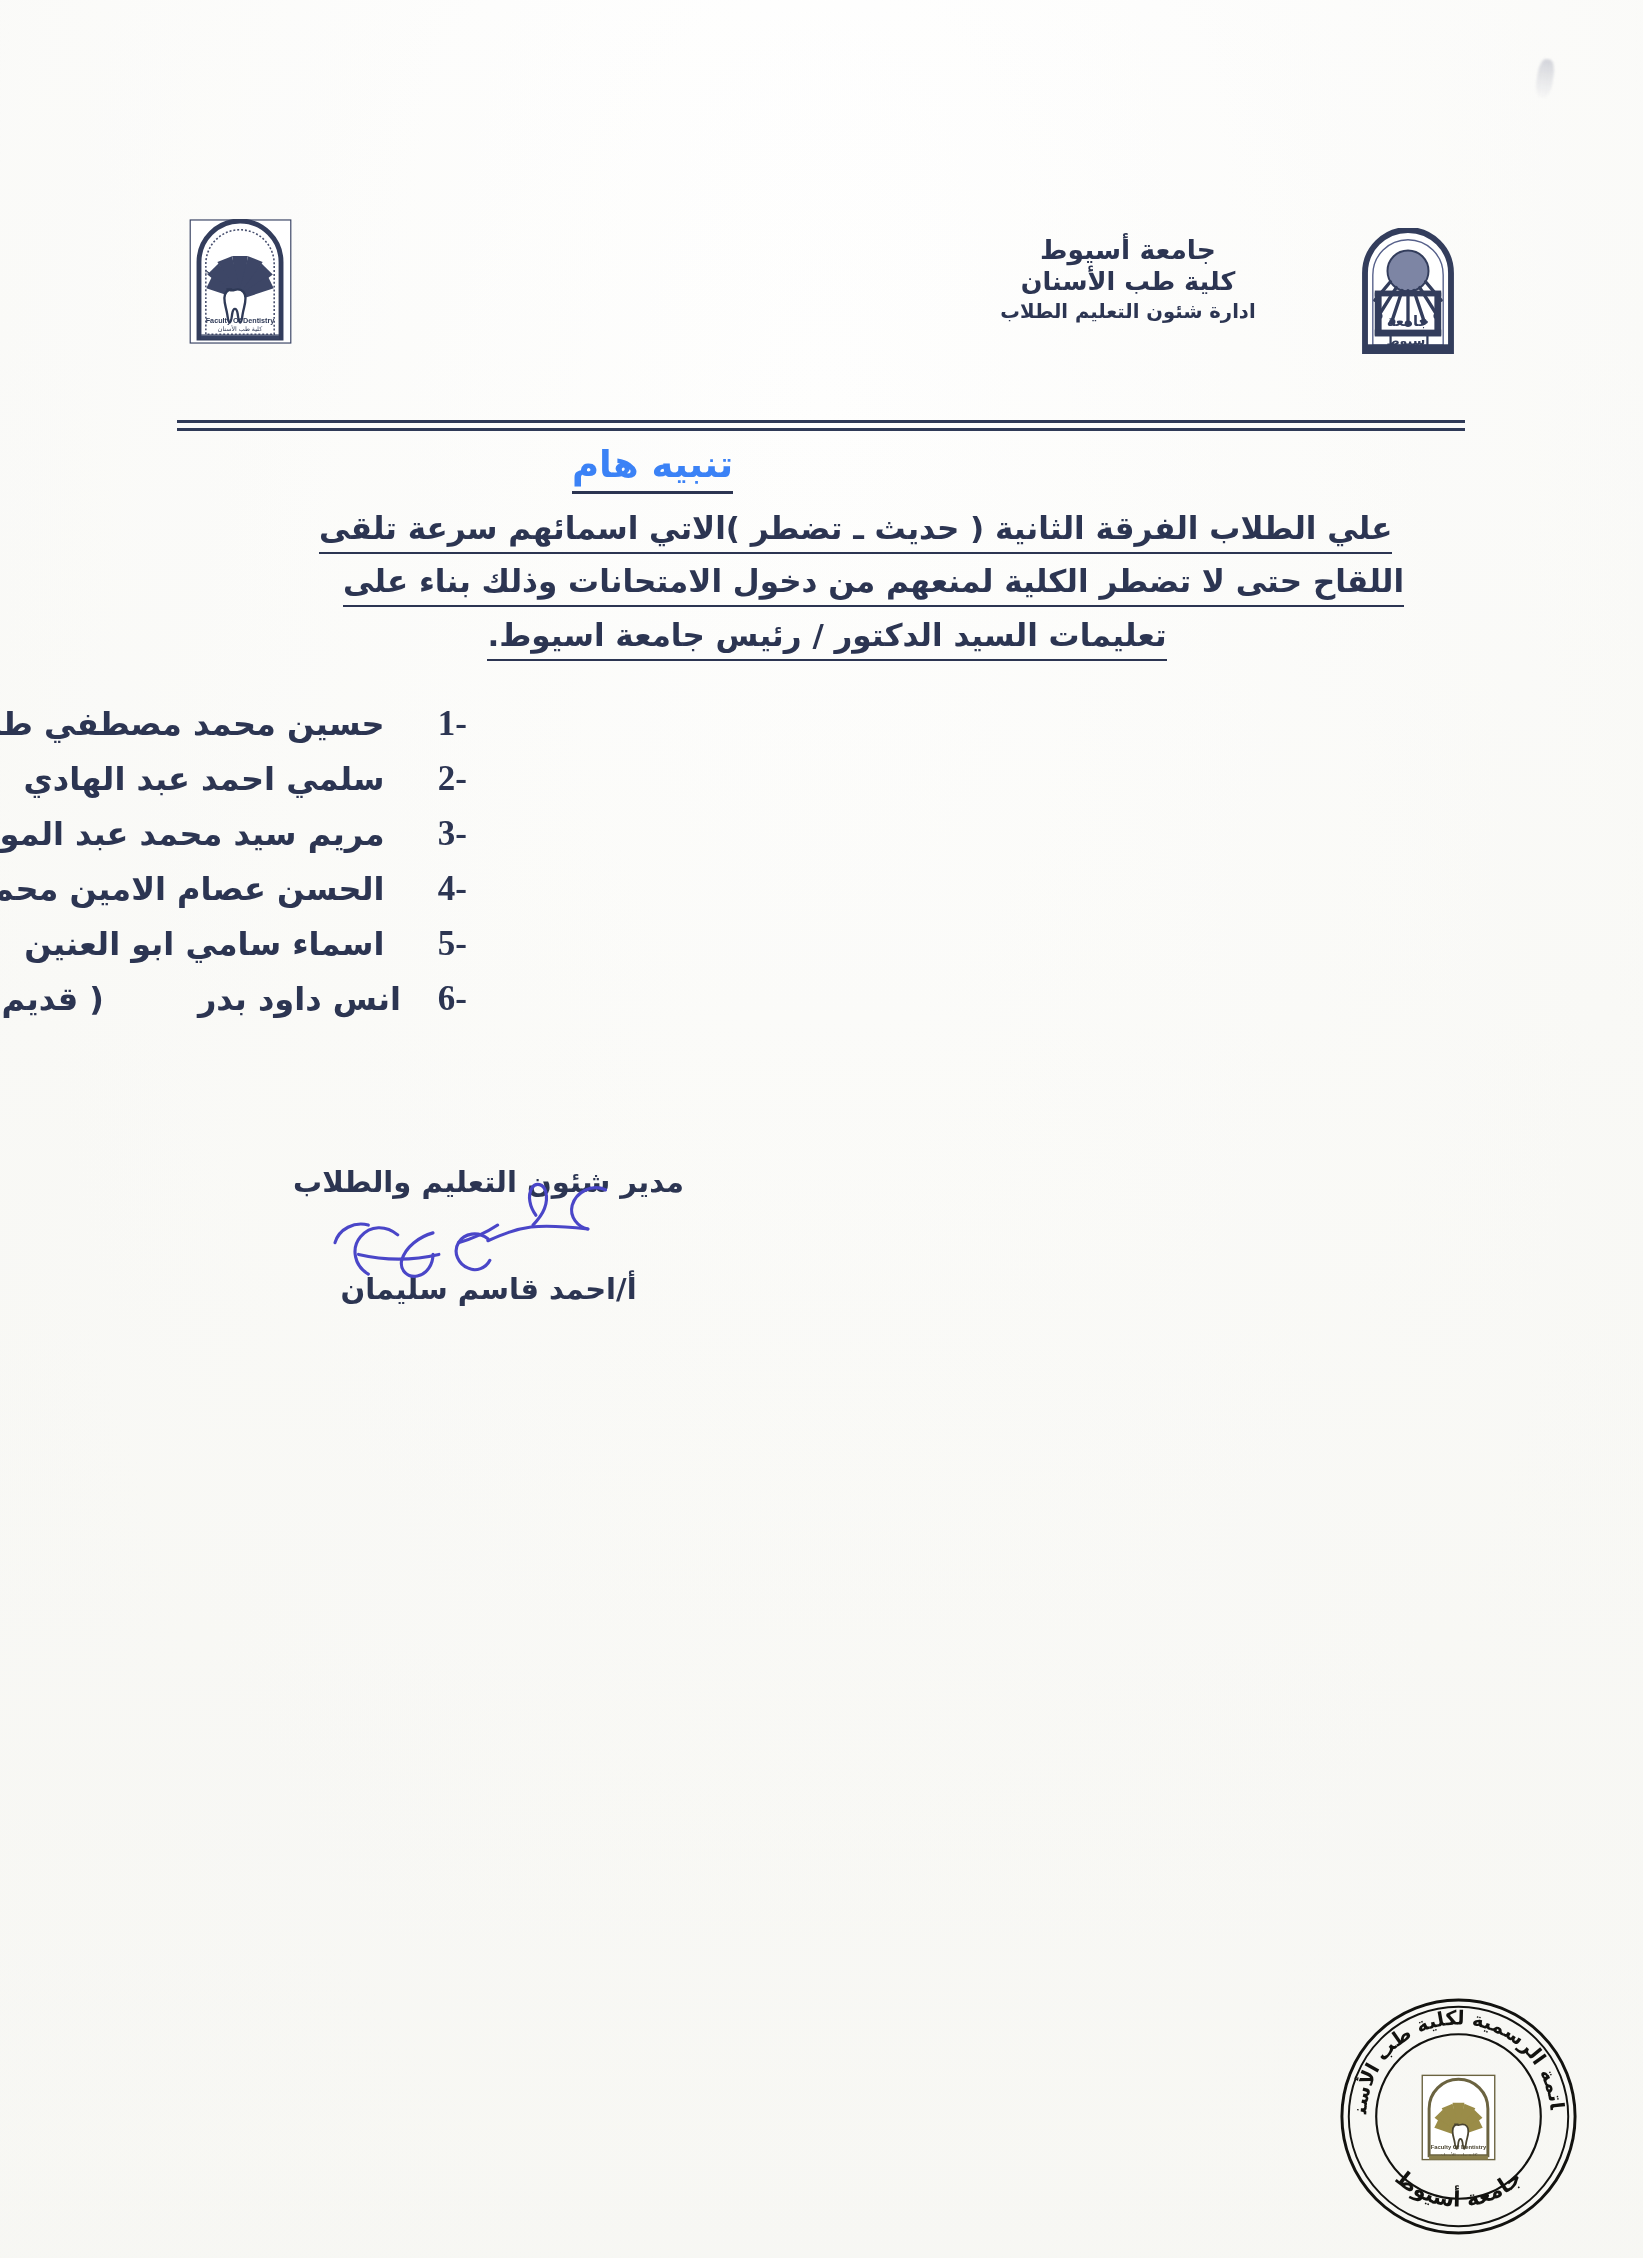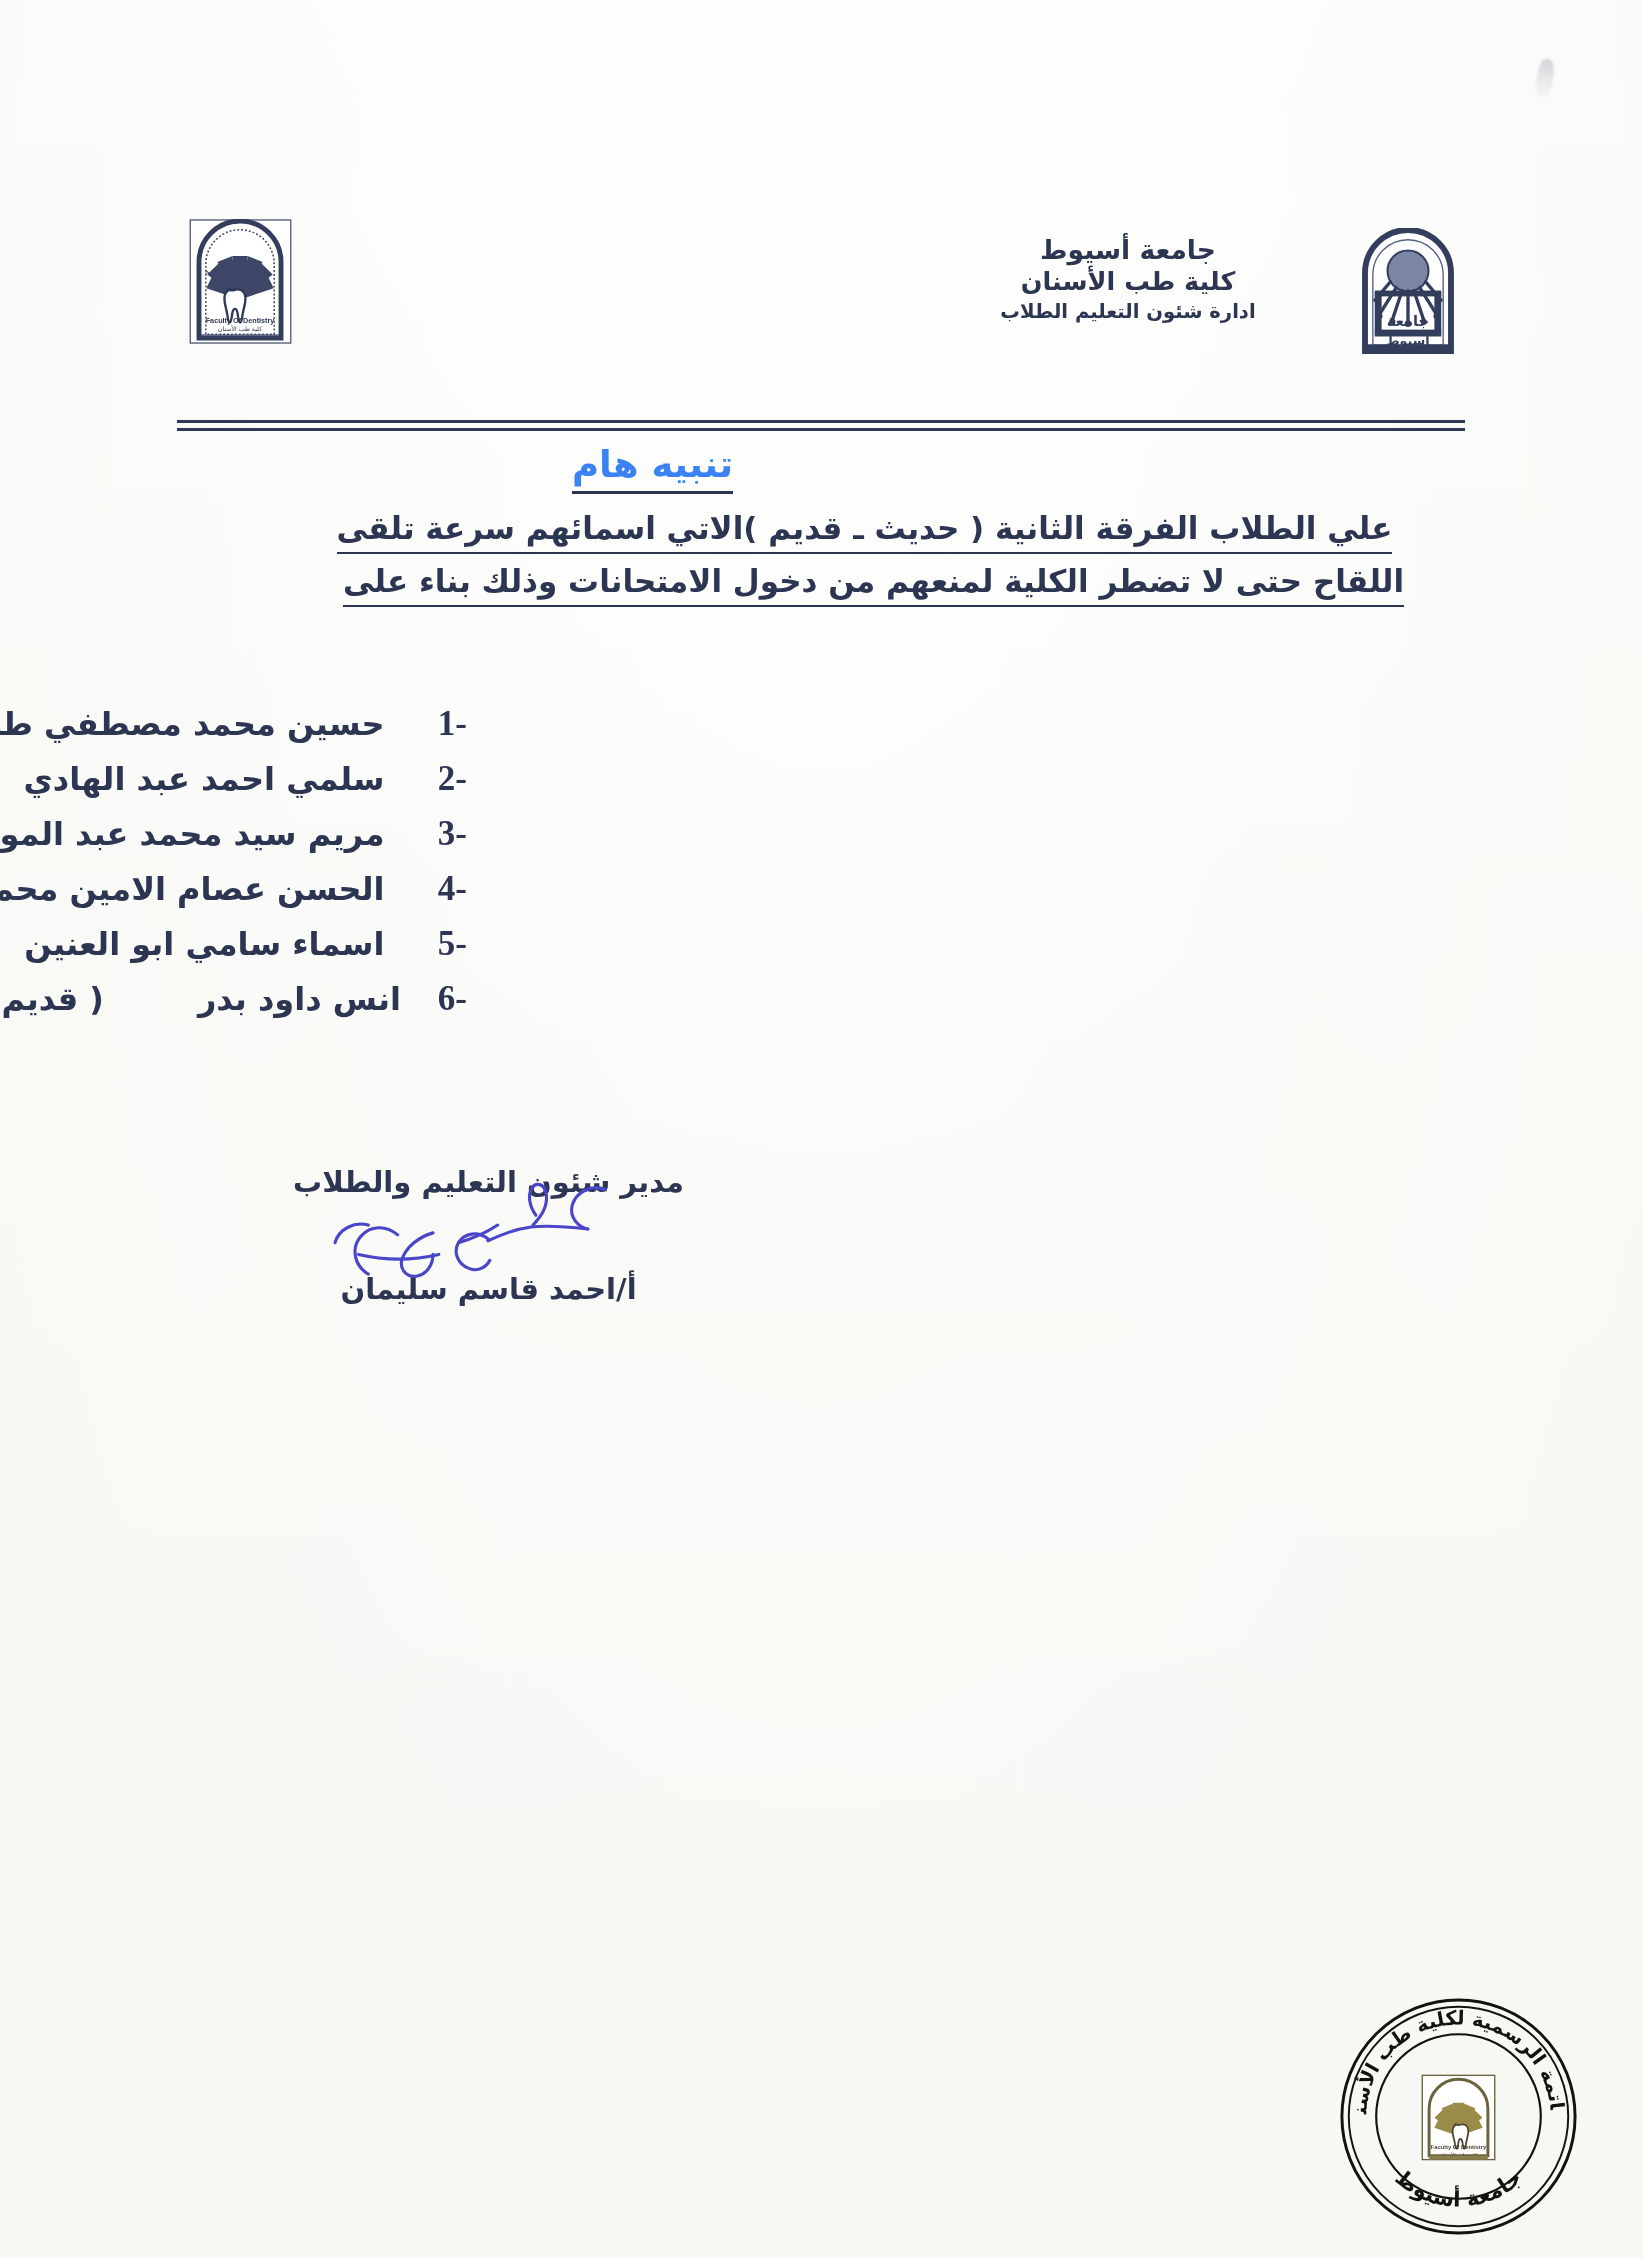--- a/index.html
+++ b/index.html
@@ -315,24 +315,27 @@
   </div>
 
   <div class="rule"></div>
 
   <div class="notice-title">
     <span>تنبيه هام</span>
   </div>
 
   <div class="body-block">
     <div class="bline bl1">
-      <span>علي الطلاب الفرقة الثانية ( حديث ـ قديم )الاتي اسمائهم سرعة تلقى</span>
+      <span>علي الطلاب الفرقة الثانية ( حديث ـ تضطر )الاتي اسمائهم سرعة تلقى</span>
     </div>
     <div class="bline bl2">
       <span>اللقاح  حتى لا تضطر الكلية لمنعهم من دخول الامتحانات وذلك بناء على</span>
+    </div>
+    <div class="bline bl3">
+      <span>تعليمات  السيد الدكتور / رئيس جامعة اسيوط.</span>
     </div>
   </div>
 
   <div class="student-list">
 
     <div class="srow">
       <span class="snum">1-</span>
       <span class="sname">حسين محمد مصطفي طلحة</span>
       <span class="stag"></span>
     </div>

